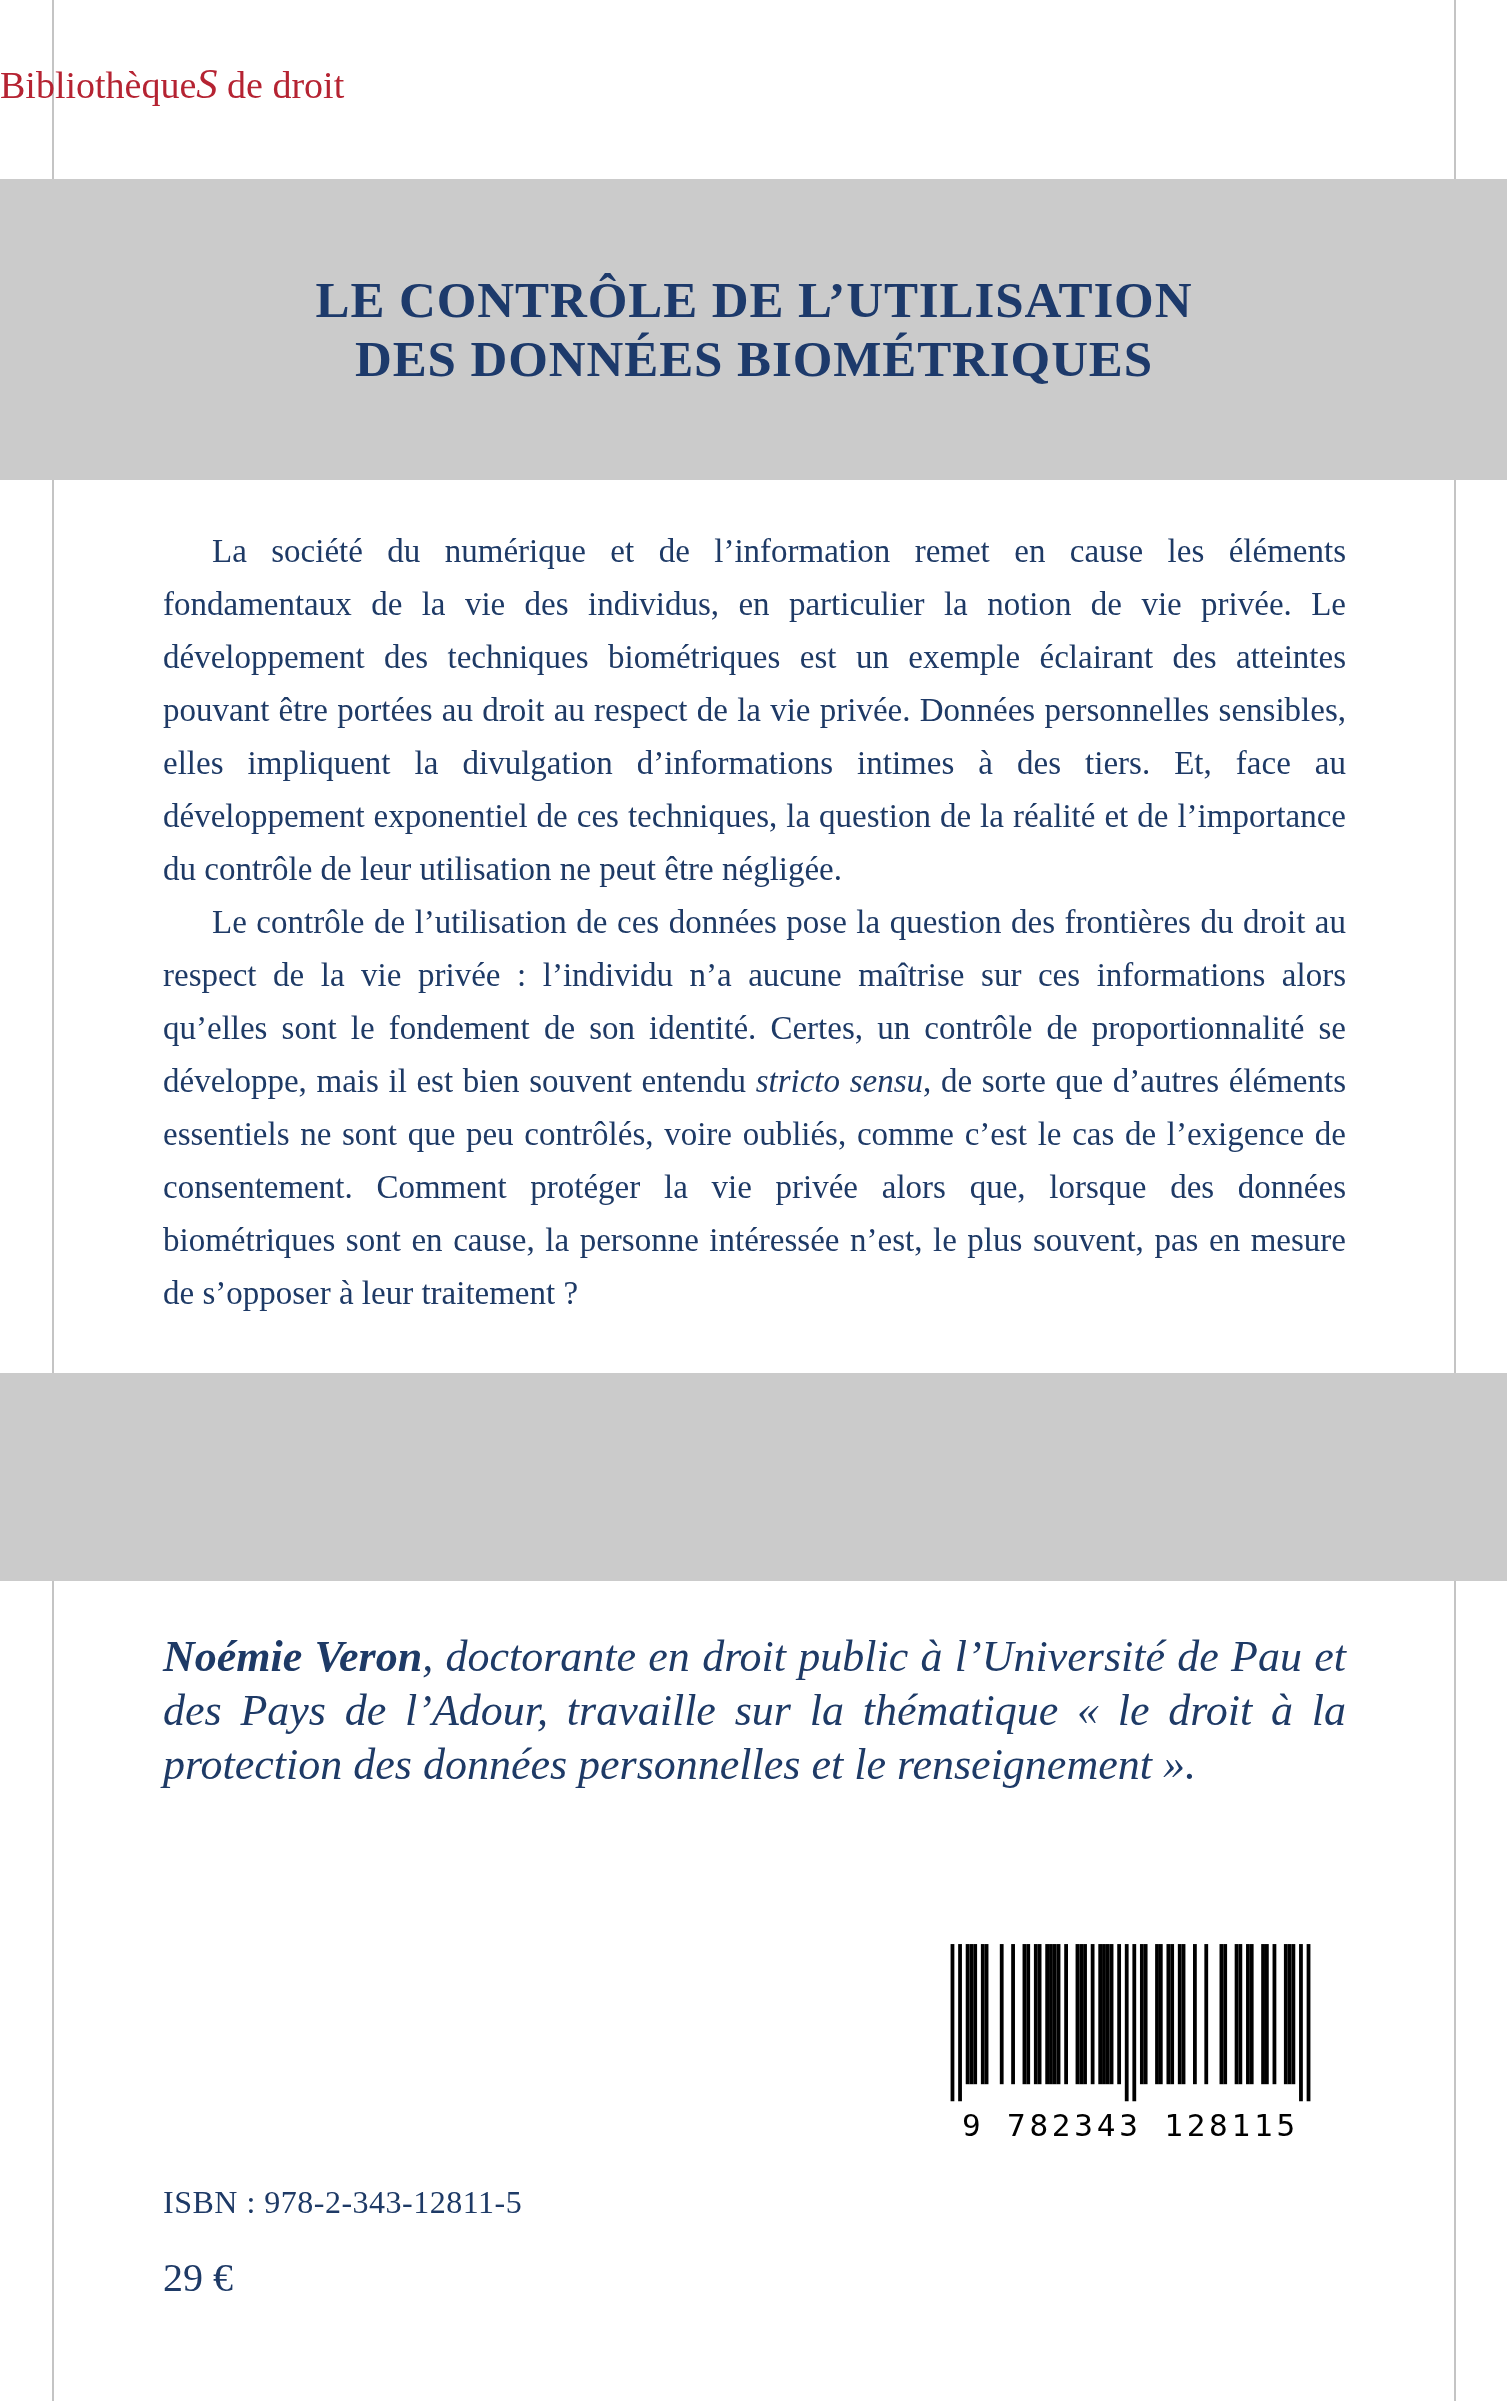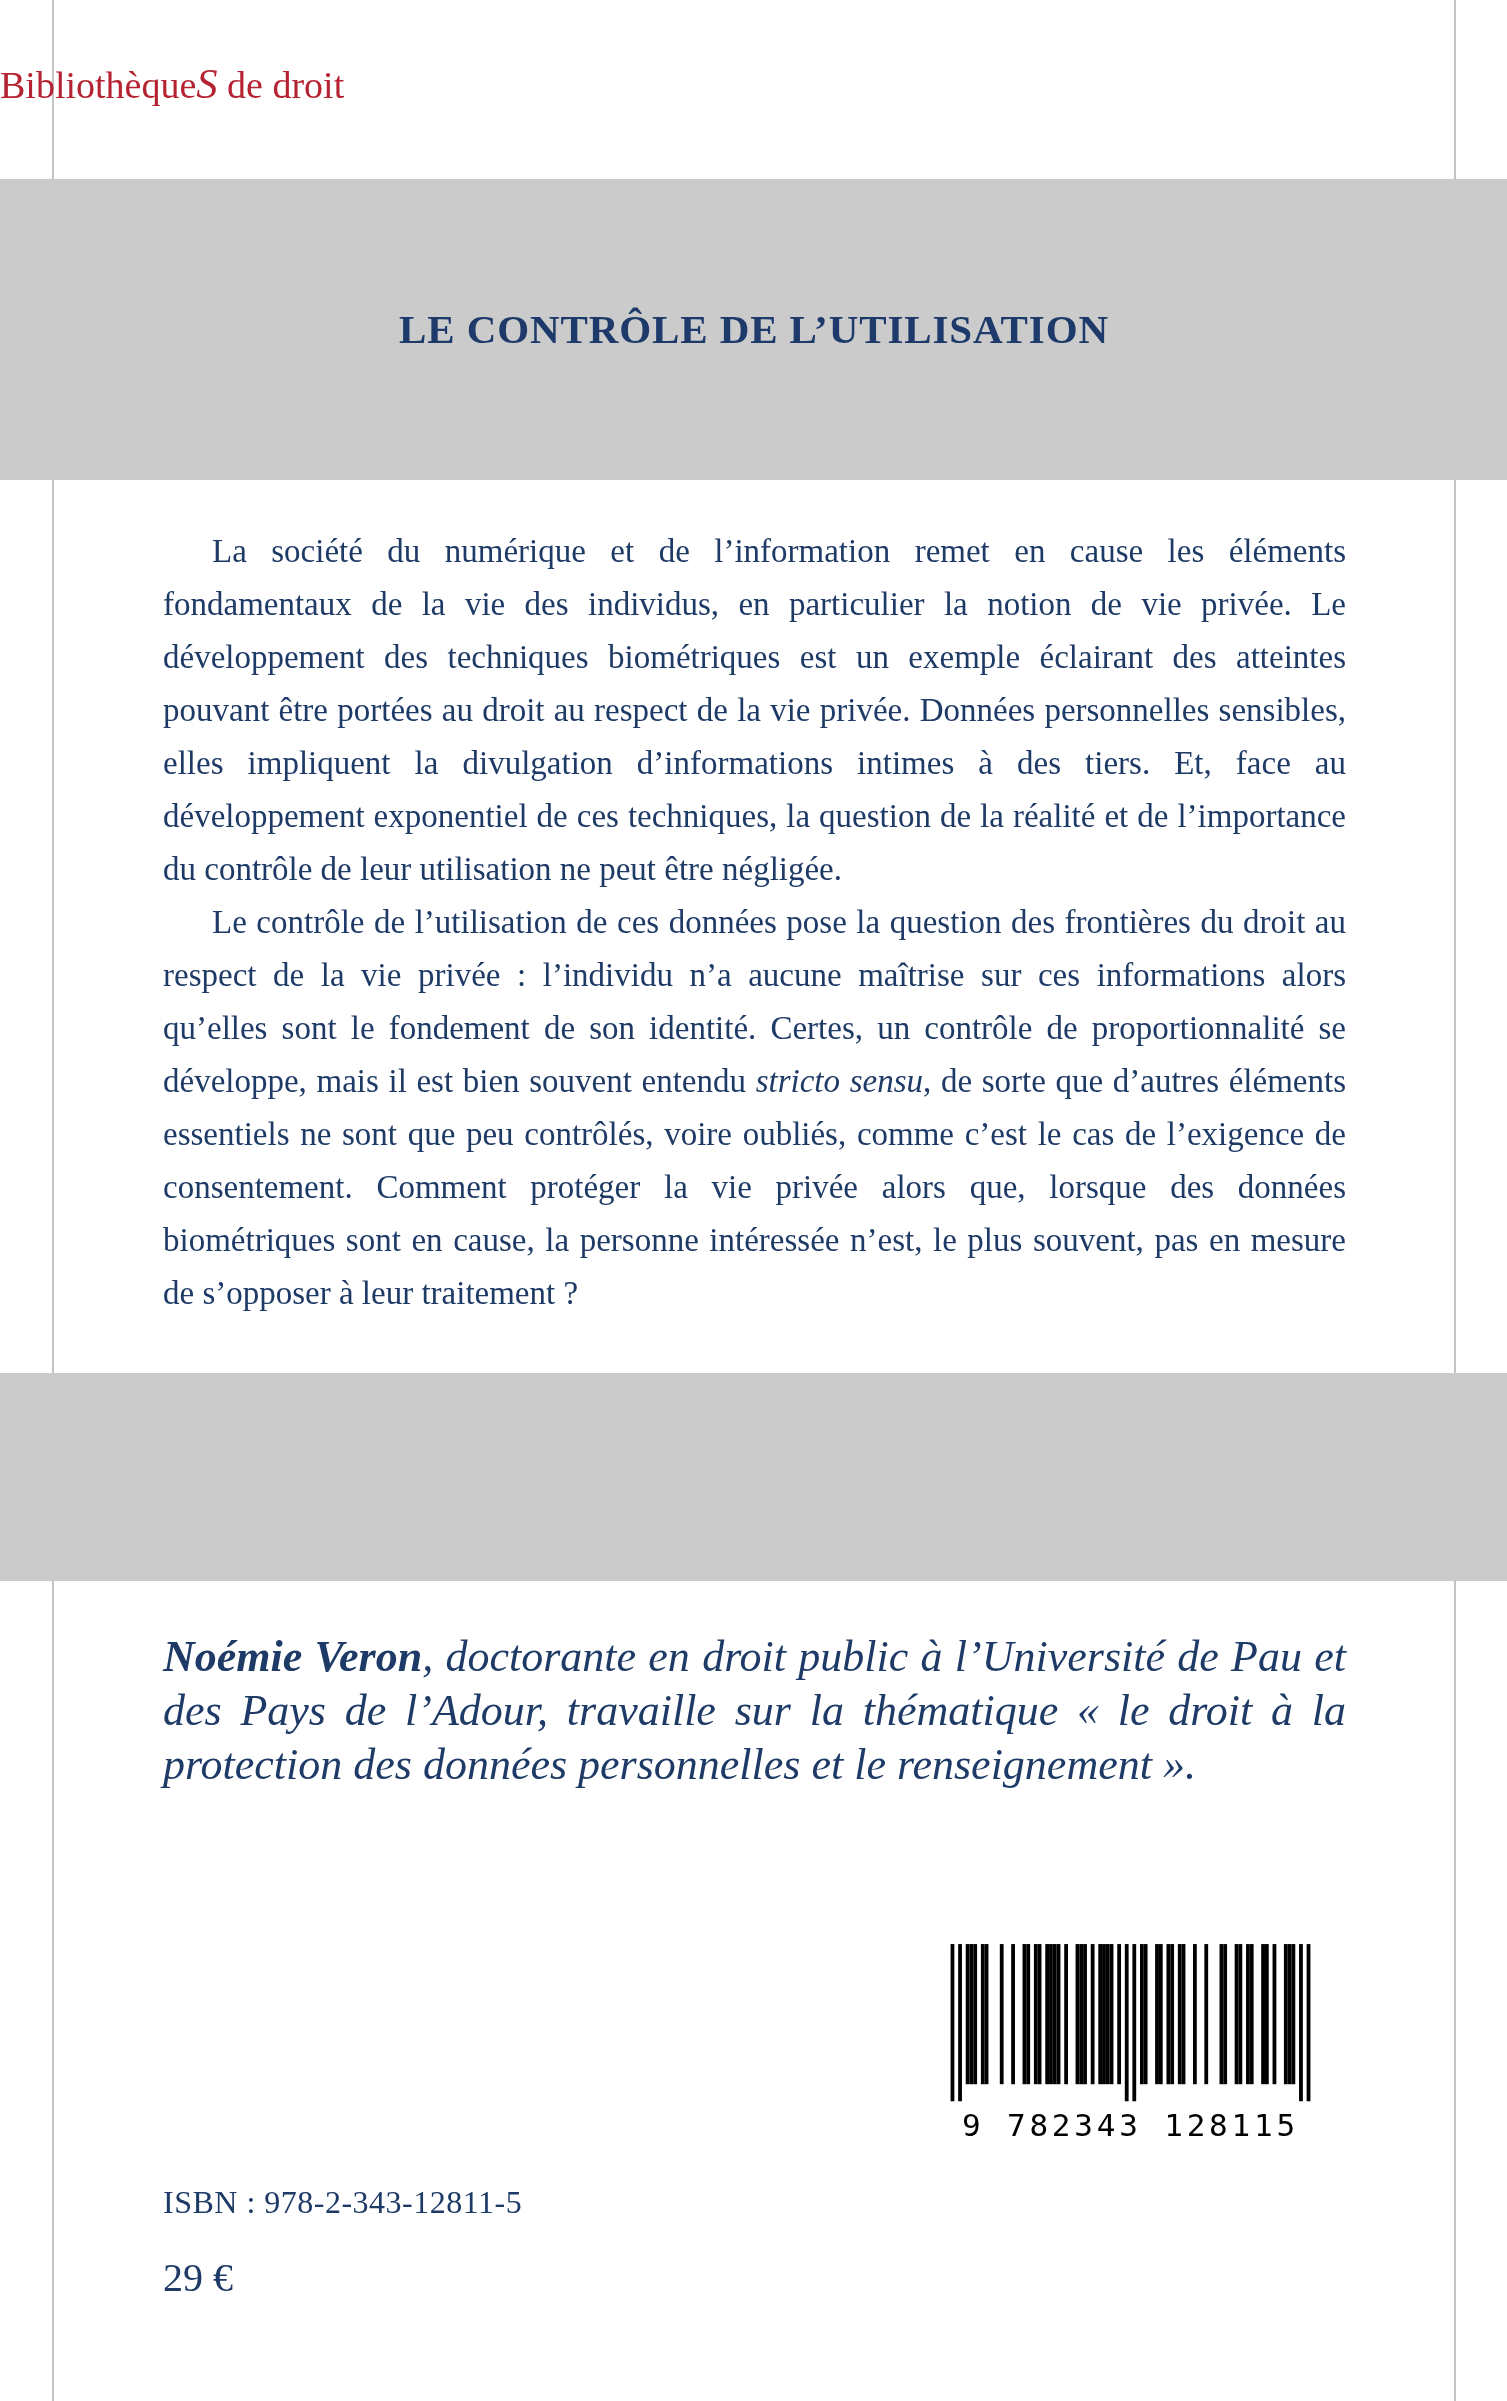--- a/index.html
+++ b/index.html
@@ -23,21 +23,21 @@
     color:#b52332;
   }
   .collection .swash{font-style:italic;font-size:1.12em;}
 
   .band{position:relative;z-index:1;background:#cbcbcb;}
   .band-title{
     margin-top:70px;height:301px;
     display:flex;flex-direction:column;justify-content:center;align-items:center;
   }
   .title-line{
-    font-weight:bold;font-size:41px;line-height:59px;
+    font-weight:bold;font-size:51px;line-height:59px;
     letter-spacing:0.9px;color:#1d3a6b;text-align:center;white-space:nowrap;
   }
 
   .synopsis{
     position:relative;z-index:1;
     margin:45px 162px 0 163px;
     font-size:33px;line-height:53px;
     text-align:justify;
   }
   .synopsis p{margin:0;text-indent:49px;}
@@ -84,20 +84,21 @@
 
 <div class="page">
 
   <div class="rule rule-left"></div>
   <div class="rule rule-right"></div>
 
   <div class="collection"><span>Bibliothèque</span><span class="swash">S</span><span> de droit</span></div>
 
   <div class="band band-title">
     <div class="title-line">LE CONTRÔLE DE L’UTILISATION</div>
+    <div class="title-line">DES DONNÉES BIOMÉTRIQUES</div>
   </div>
 
   <div class="synopsis">
     <p>La société du numérique et de l’information remet en cause les éléments fondamentaux de la vie des individus, en particulier la notion de vie privée. Le développement des techniques biométriques est un exemple éclairant des atteintes pouvant être portées au droit au respect de la vie privée. Données personnelles sensibles, elles impliquent la divulgation d’informations intimes à des tiers. Et, face au développement exponentiel de ces techniques, la question de la réalité et de l’importance du contrôle de leur utilisation ne peut être négligée.</p>
     <p><span>Le contrôle de l’utilisation de ces données pose la question des frontières du droit au respect de la vie privée : l’individu n’a aucune maîtrise sur ces informations alors qu’elles sont le fondement de son identité. Certes, un contrôle de proportionnalité se développe, mais il est bien souvent entendu </span><span class="it">stricto sensu</span><span>, de sorte que d’autres éléments essentiels ne sont que peu contrôlés, voire oubliés, comme c’est le cas de l’exigence de consentement. Comment protéger la vie privée alors que, lorsque des données biométriques sont en cause, la personne intéressée n’est, le plus souvent, pas en mesure de s’opposer à leur traitement ?</span></p>
   </div>
 
   <div class="band band-sep"></div>
 
   <div class="bio"><span class="bio-name">Noémie Veron</span><span>, doctorante en droit public à l’Université de Pau et des Pays de l’Adour, travaille sur la thématique « le droit à la protection des données personnelles et le renseignement ».</span></div>

